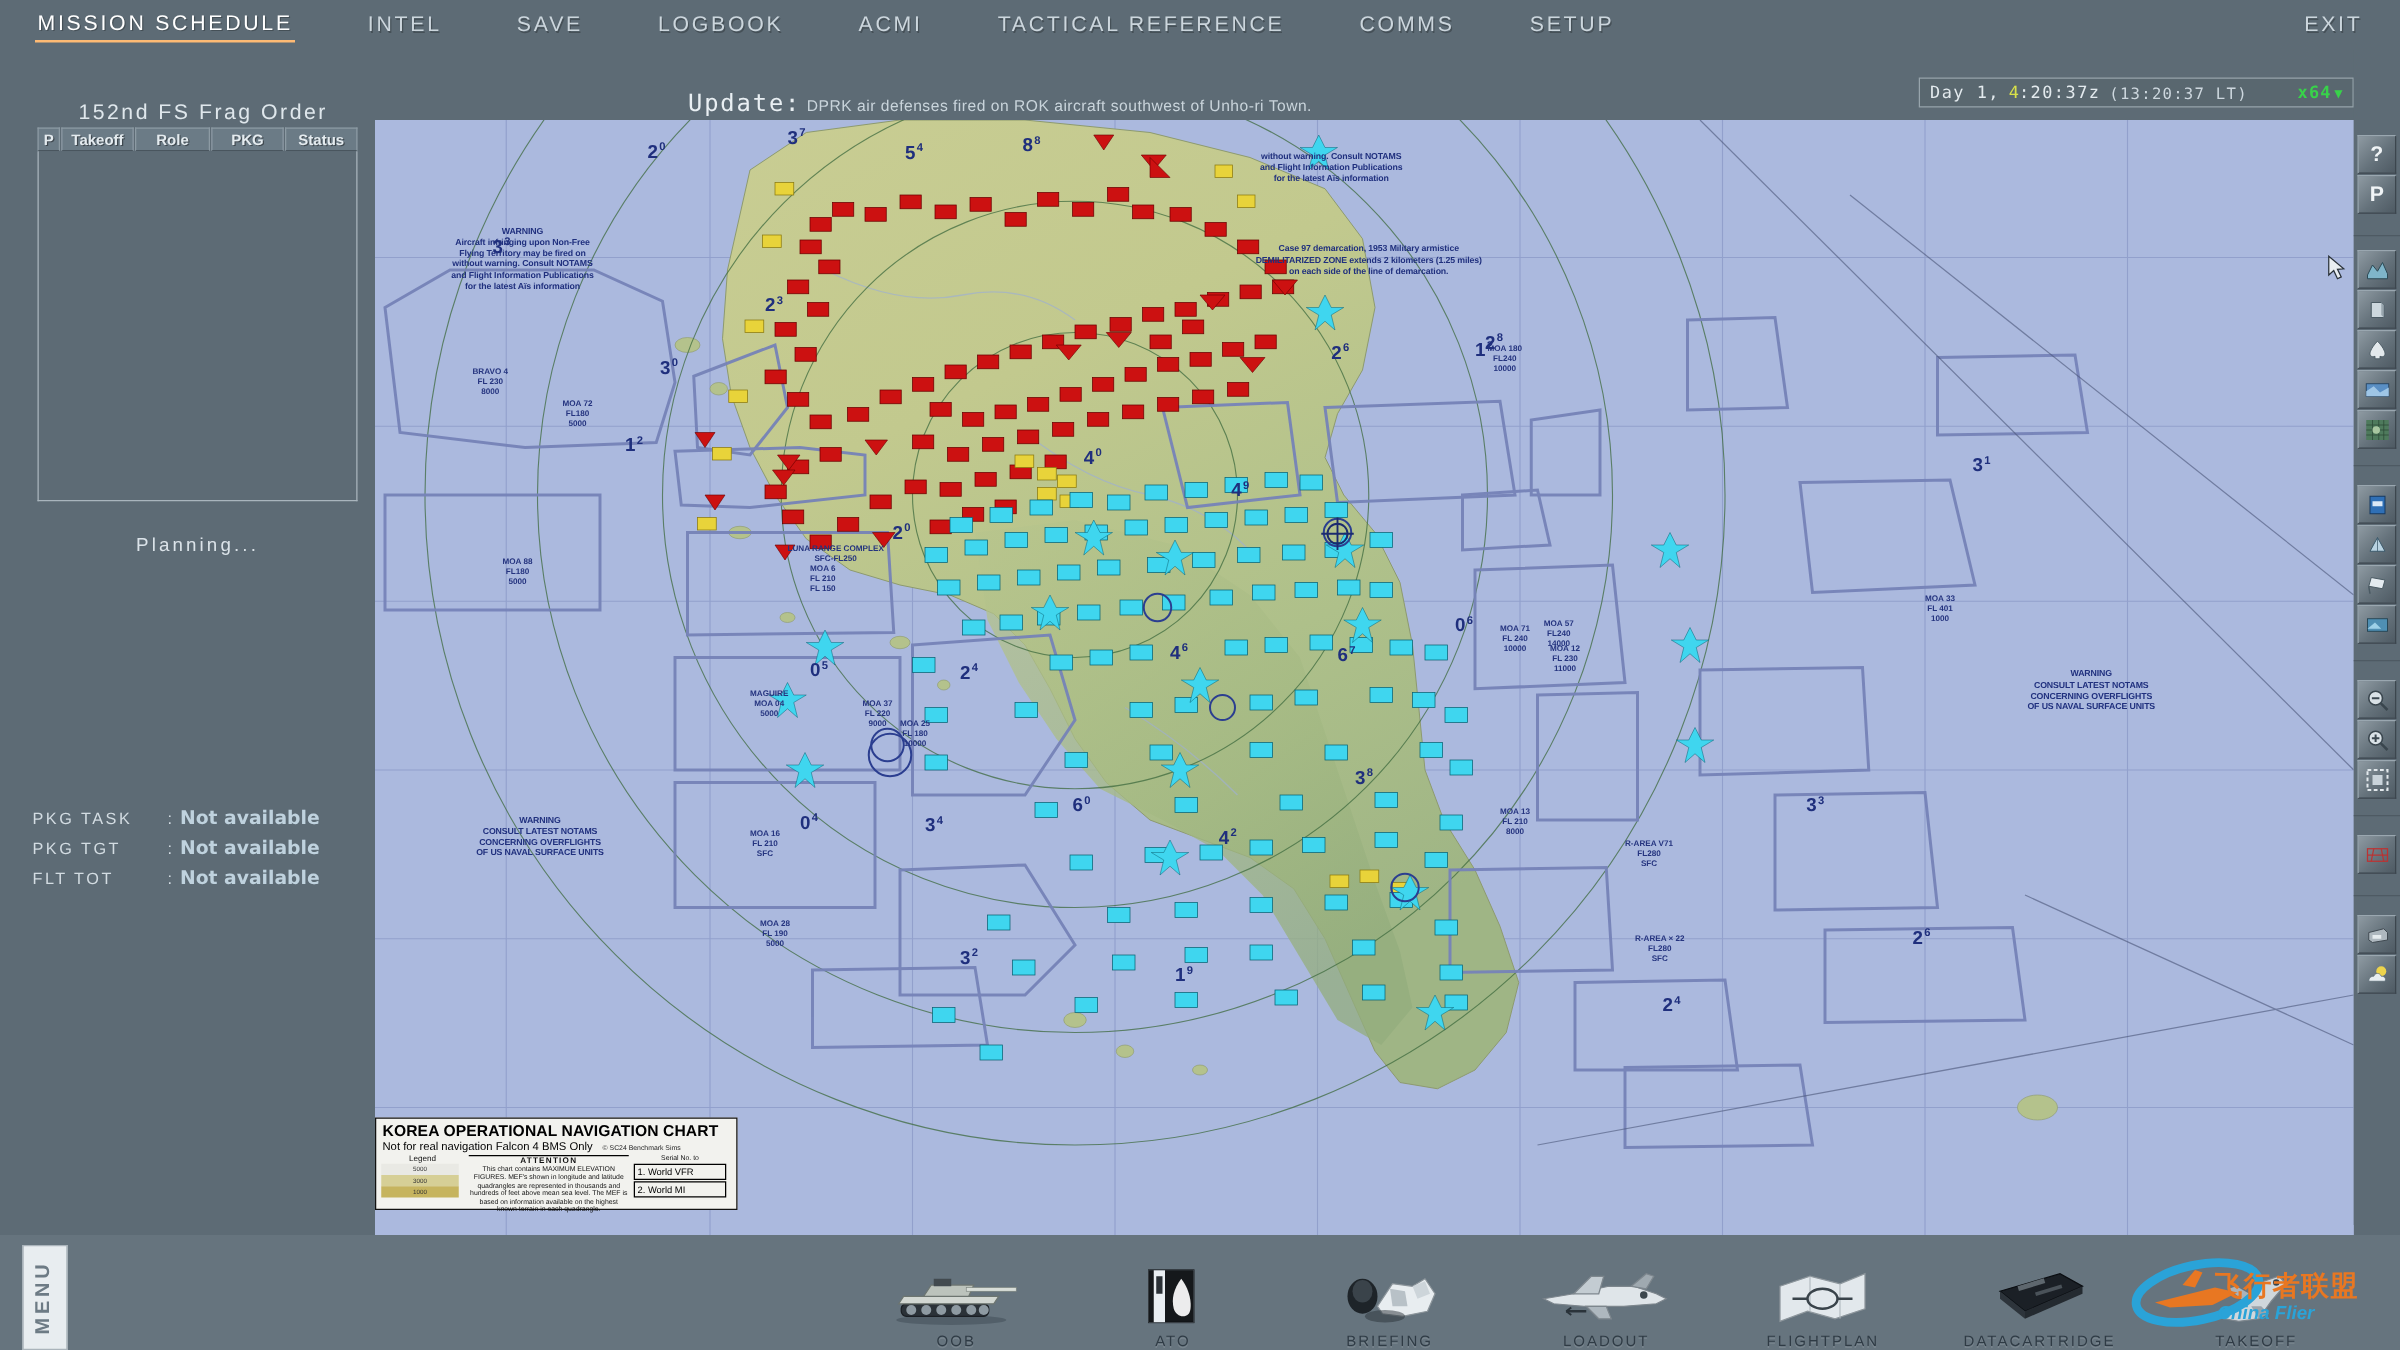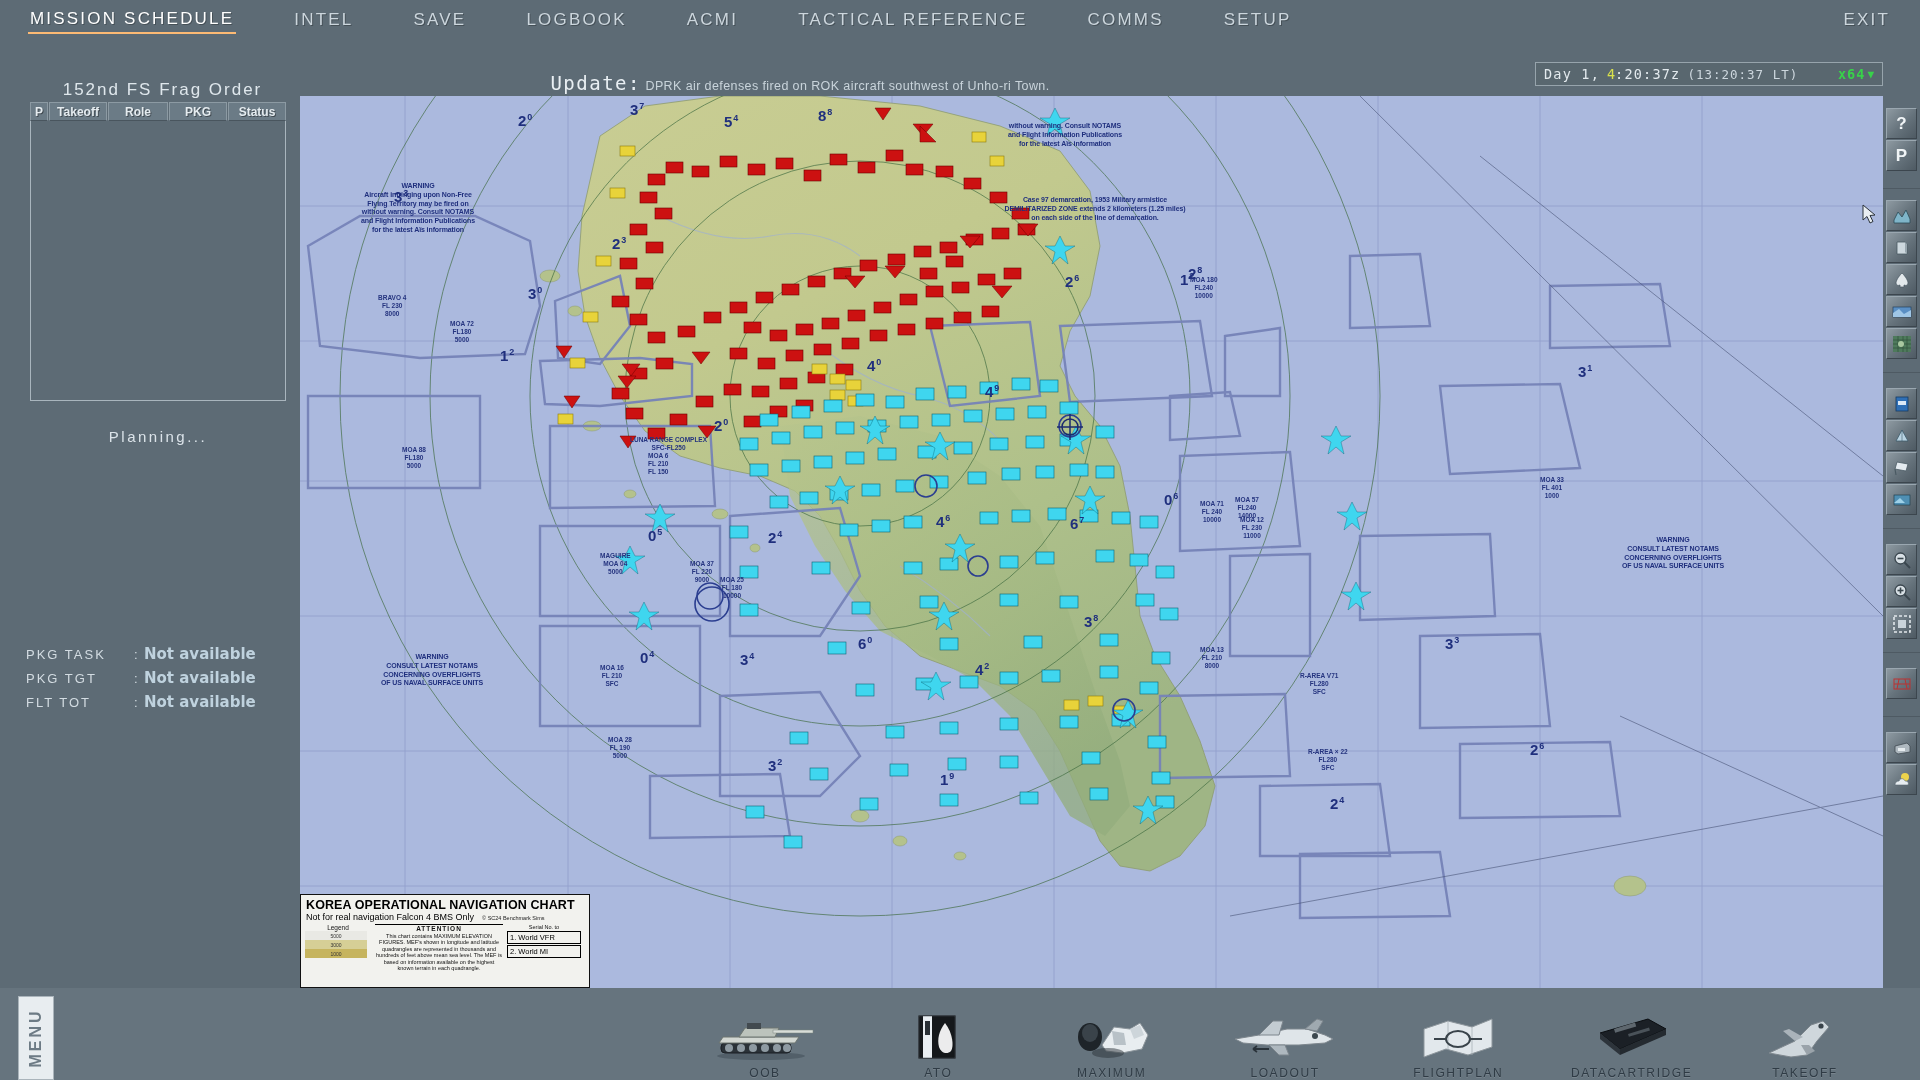--- a/index.html
+++ b/index.html
@@ -113,21 +113,21 @@
   #map-canvas { position: absolute; left: 0; top: 0; width: 1583px; height: 892px; }
 
   .map-note {
     position: absolute; color: #20307e; font-size: 7px; line-height: 1.25;
     font-family: "Liberation Sans", sans-serif; font-weight: bold;
     text-align: center; white-space: pre-line; letter-spacing: -0.1px;
   }
 
   
   #legend-card {
-    position: absolute; left: 0px; top: 798px; width: 290px; height: 94px;
+    position: absolute; left: 0px; top: 798px; width: 290px; height: 74px;
     background: #f2f2ee; border: 1.5px solid #111;
   }
   #legend-title {
     font-size: 12.5px; font-weight: bold; color: #000;
     padding: 3px 4px 0 5px; letter-spacing: 0.1px; white-space: nowrap;
   }
   #legend-sub {
     font-size: 9px; color: #000; padding: 0 5px; white-space: nowrap;
     display: flex; align-items: baseline; gap: 8px;
   }
@@ -979,21 +979,21 @@
       <div class="bi-art">
         <svg width="88" height="46" viewBox="0 0 88 46">
           <ellipse cx="22" cy="22" rx="12" ry="14" fill="#1e2429"></ellipse>
           <ellipse cx="22" cy="18" rx="8" ry="9" fill="#3a434a"></ellipse>
           <path d="M34 30 L46 12 L62 14 L72 8 L80 20 L74 34 L54 38 L38 36 Z" fill="#e8edf0" stroke="#8b949a"></path>
           <path d="M44 16 L56 18 L58 30 L46 30 Z" fill="#b8c1c7"></path>
           <path d="M62 14 L72 10 L76 20 L66 24 Z" fill="#cdd5da"></path>
           <ellipse cx="40" cy="38" rx="16" ry="5" fill="#2a3238" opacity="0.5"></ellipse>
         </svg>
       </div>
-      <div class="bi-label">MAXIMUM</div>
+      <div class="bi-label">BRIEFING</div>
     </div>
 
     <div class="bi">
       <div class="bi-art">
         <svg width="112" height="46" viewBox="0 0 112 46">
           <path d="M6 24 L30 20 L58 14 L78 14 L96 20 L104 24 L96 28 L70 30 L38 30 L14 28 Z" fill="#dfe5e9" stroke="#7d868d"></path>
           <path d="M30 20 L44 6 L54 6 L50 20 Z" fill="#c3ccd2" stroke="#7d868d"></path>
           <path d="M40 30 L50 40 L60 40 L56 30 Z" fill="#aeb8bf" stroke="#7d868d"></path>
           <path d="M76 14 L88 4 L94 6 L88 16 Z" fill="#9fa9b0" stroke="#7d868d"></path>
           <circle cx="86" cy="21" r="3" fill="#3c474e"></circle>
@@ -1036,18 +1036,27 @@
           <path d="M12 38 L38 26 L54 10 L66 6 L72 12 L60 26 L50 40 L34 42 Z" fill="#cfd7dc" stroke="#7e878e"></path>
           <path d="M38 26 L26 16 L32 14 L46 22 Z" fill="#aab3ba"></path>
           <path d="M50 40 L44 30 L52 30 L58 36 Z" fill="#9aa3aa"></path>
           <circle cx="64" cy="11" r="2.6" fill="#39434a"></circle>
         </svg>
       </div>
       <div class="bi-label">TAKEOFF</div>
     </div>
   </div>
 
+  <div id="watermark">
+    <svg width="210" height="78" viewBox="0 0 210 78">
+      <ellipse cx="58" cy="34" rx="50" ry="22" transform="rotate(-12 58 34)" fill="none" stroke="#2aa3d8" stroke-width="7"></ellipse>
+      <path d="M24 42 L72 30 L90 34 L70 44 L36 46 Z" fill="#e87722"></path>
+      <path d="M46 28 L56 16 L62 18 L56 30 Z" fill="#e87722"></path>
+    </svg>
+    <div id="wm-text" style="color: rgb(232, 119, 34);">飞行者联盟</div>
+    <div id="wm-sub" style="color: rgb(42, 163, 216);">China Flier</div>
+  </div>
 
   <svg id="cursor" viewBox="0 0 16 20">
     <polygon points="1,1 1,16 5,12.5 8,19 11,17.5 8,11.5 13,11" fill="#e9eef2" stroke="#2a323a" stroke-width="1"></polygon>
   </svg>
 
 </div>
 
 </body></html>

